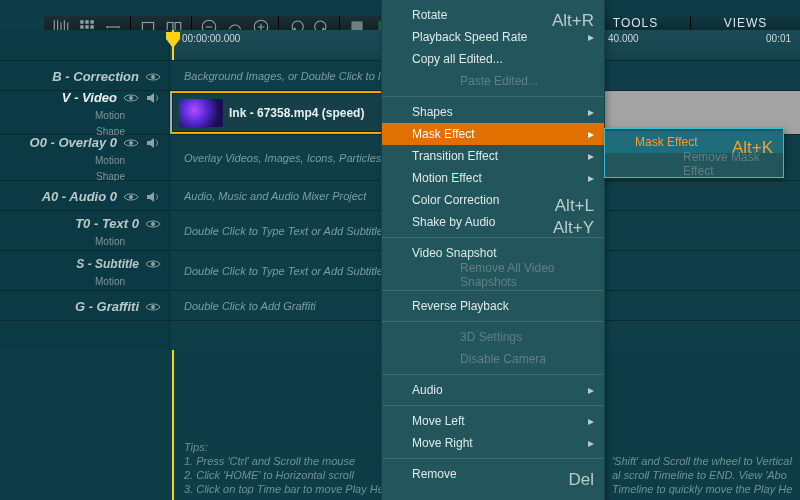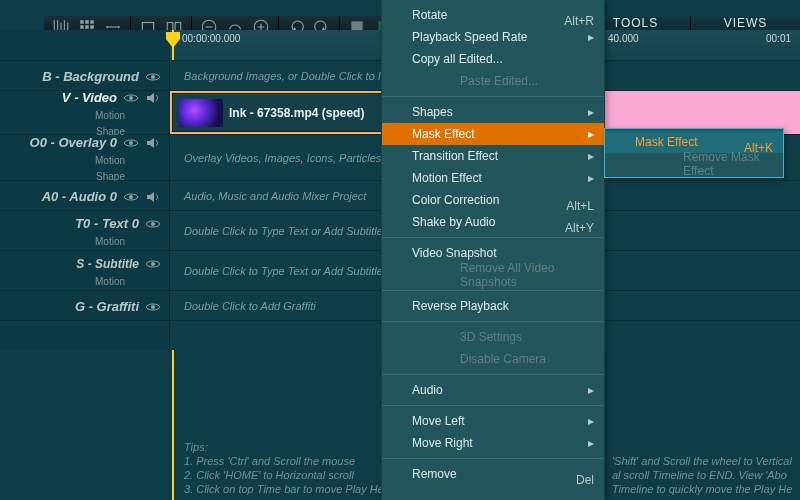--- a/index.html
+++ b/index.html
@@ -75,21 +75,21 @@
     background:#0c3a44;
     border-right:1px solid #0a2a31;
     display:flex; flex-direction:column; justify-content:center;
   }
   .thead .row1 { display:flex; align-items:center; justify-content:flex-end; gap:6px; }
   .thead .name { flex:1; text-align:right; font-weight:bold; font-style:italic; color:#b9c8c8; font-size:13px; }
   .eye, .mute { width:16px;height:16px; color:#8da3a3; }
   .eye svg, .mute svg { width:16px;height:16px; }
   .sub { font-size:10px; color:#7f9598; text-align:right; padding-right:36px; line-height:12px; margin-top:4px;}
   .tbody {
-    flex:1; position:relative; background:#f9a8d4;
+    flex:1; position:relative; background:#a3a3a3;
     display:flex; align-items:center;
     color:#7a9da0; font-style:italic; font-size:11px;
   }
   .tbody.dim { background:#0f3e48; }
   .hint { position:absolute; left:14px; }
   
   .clip {
     position:absolute; left:2px; top:2px; bottom:2px; width:430px;
     background:#1c6577; border:1px solid #0a2a31;
     display:flex; align-items:center; gap:6px; padding:0 6px;
@@ -120,21 +120,21 @@
     border-left:1px solid #174349; border-right:1px solid #174349;
     box-shadow: 2px 2px 6px rgba(0,0,0,0.3);
     padding-top:4px;
     color:#dceaea; font-size:12px;
   }
   .mi {
     height:22px; display:flex; align-items:center;
     padding:0 10px 0 30px; position:relative; cursor:pointer;
   }
   .mi .lbl { flex:1; }
-  .mi .acc { color:#b8cccc; font-size:12px;margin-top:12px; }
+  .mi .acc { color:#b8cccc; font-size:17px;margin-top:12px; }
   .mi .arr { color:#b8cccc; font-size:12px; }
   .mi.disabled { color:#5e8184; cursor:default;margin-left:48px; }
   .mi.hot { background:#e07000; color:#fff; }
   .mi.hot .arr,.mi.hot .acc{color:#fff;}
   .msep { height:1px; background:#3b6a70; margin:4px 0; }
   
   .subm {
     position:absolute; left:604px; top:128px; width:180px;
     background:#23555c; border:1px solid #38b9d3;
     box-shadow: 2px 2px 6px rgba(0,0,0,0.3);
@@ -240,21 +240,21 @@
   <svg viewBox="0 0 20 20">
       <path fill="#ffd21a" d="M3 2h14v7l-7 9-7-9z"></path>
     </svg>
 </div>
 
 <div class="tracks">
 
   <div class="track">
     <div class="thead">
       <div class="row1">
-        <span class="name">B - Background</span>
+        <span class="name">B - Correction</span>
         <span class="eye"><svg viewBox="0 0 16 16">
               <path fill="none" stroke="currentColor" d="M1 8c2-4 12-4 14 0-2 4-12 4-14 0z"></path>
               <circle cx="8" cy="8" r="2" fill="currentColor"></circle>
             </svg></span>
       </div>
     </div>
     <div class="tbody dim">
       <span class="hint">Background Images, or Double Click to Insert</span>
     </div>
   </div>

